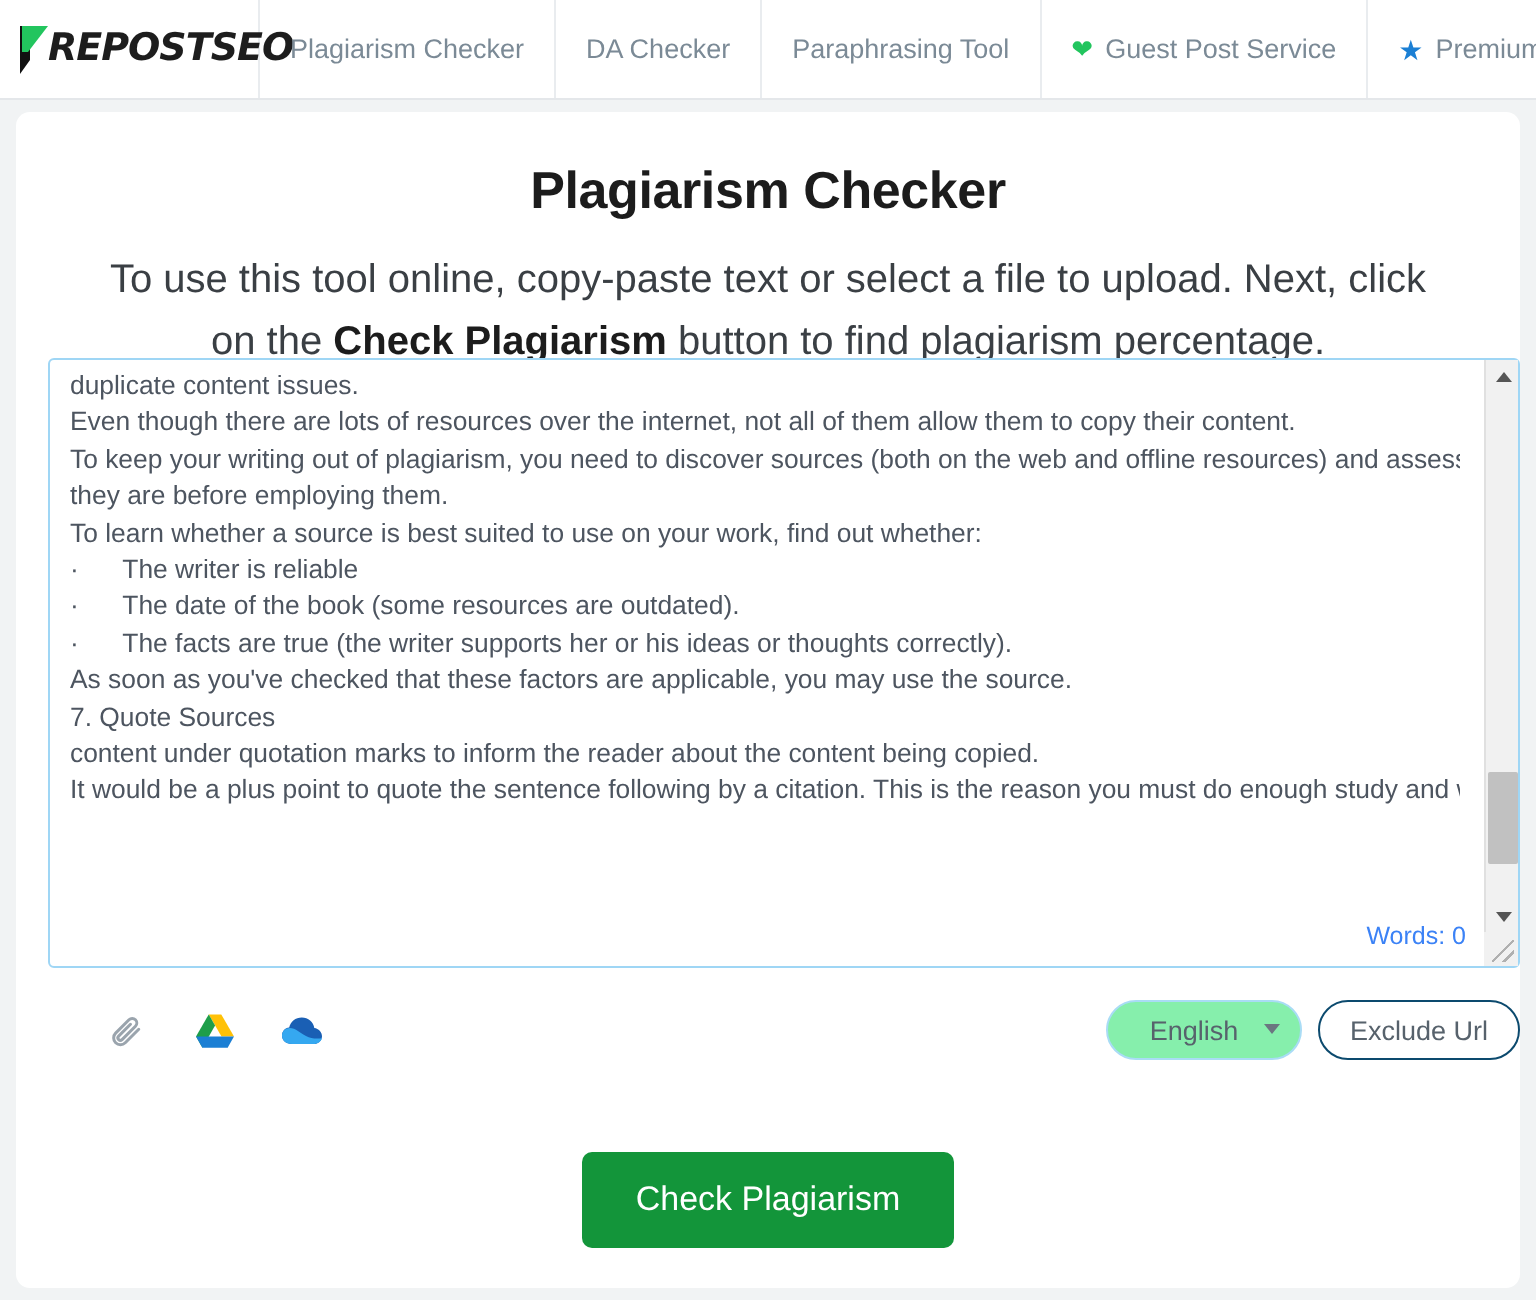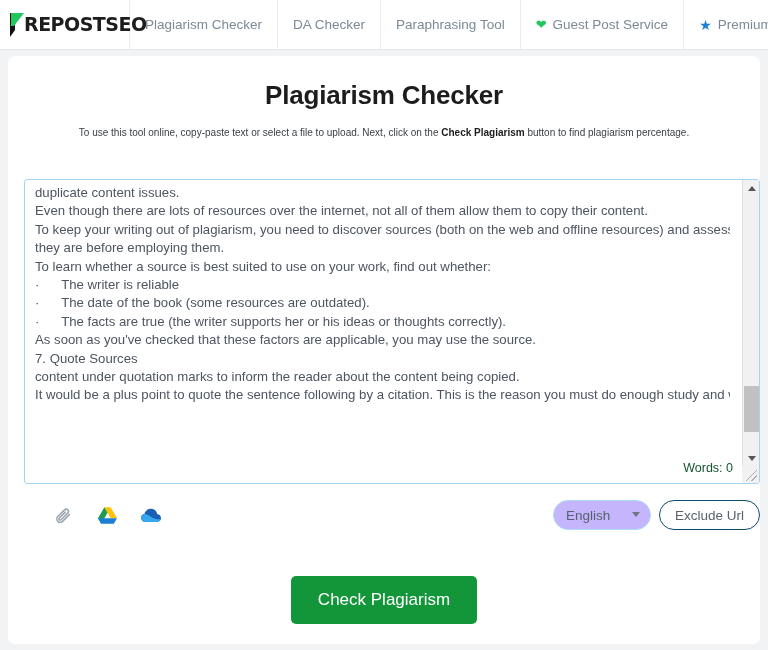--- a/index.html
+++ b/index.html
@@ -35,20 +35,21 @@
     margin-right: -3px;
   }
   .logo-mark svg { display: block; }
   .logo-text {
     font-family: "DejaVu Sans", sans-serif;
     font-weight: bold;
     font-size: 19px;
     letter-spacing: -0.5px;
     color: #1d1d1d;
     line-height: 1;
+    font-style: italic;
   }
   .nav-items { display: flex; align-items: stretch; flex: 1 1 auto; }
   .nav-item {
     display: flex;
     align-items: center;
     gap: 6px;
     padding: 0 15px;
     font-size: 13.5px;
     color: #7b8a96;
     border-right: 1px solid #e9ecef;
@@ -73,21 +74,21 @@
   .page-title {
     text-align: center;
     font-size: 26px;
     font-weight: bold;
     color: #1c1c1c;
     margin: 24px 0 0 0;
     letter-spacing: -0.2px;
   }
   .page-desc {
     text-align: center;
-    font-size: 10px;
+    font-size: 20px;
     color: #3a3f44;
     line-height: 1.55;
     margin: 14px 34px 0 34px;
   }
   .page-desc b { font-weight: bold; color: #1c1c1c; }
 
   
   .editor-wrap {
     position: absolute;
     left: 16px; top: 123px;
@@ -118,21 +119,21 @@
     width: 9px; height: 9px;
     border-radius: 50%;
     background: #f5b221;
   }
   .words-bar {
     height: 22px;
     flex: 0 0 auto;
     text-align: right;
     padding-right: 26px;
     font-size: 12.5px;
-    color: #14532d;
+    color: #3b82f6;
   }
 
   
   .sbar {
     position: absolute;
     top: 0; right: 0;
     width: 17px;
     height: 100%;
     background: #f1f1f1;
     border-left: 1px solid #e0e0e0;
@@ -189,26 +190,27 @@
     display: flex; align-items: center; justify-content: center;
     cursor: pointer;
   }
   .tool-right { display: flex; align-items: center; gap: 8px; }
   .lang-select {
     appearance: none;
     -webkit-appearance: none;
     width: 98px; height: 30px;
     border: 1px solid #a9dcf5;
     border-radius: 16px;
-    background: #c4b5fd;
+    background: #86efac;
     color: #57626c;
     font-size: 13.5px;
     font-family: "Liberation Sans", sans-serif;
     padding: 0 22px 0 12px;
     cursor: pointer;
+    text-align: center;
   }
   .lang-wrap { position: relative; display: inline-block; }
   .lang-wrap .chev {
     position: absolute; right: 11px; top: 12px;
     width: 0; height: 0;
     border-left: 4px solid transparent;
     border-right: 4px solid transparent;
     border-top: 5px solid #6b7680;
     pointer-events: none;
   }

